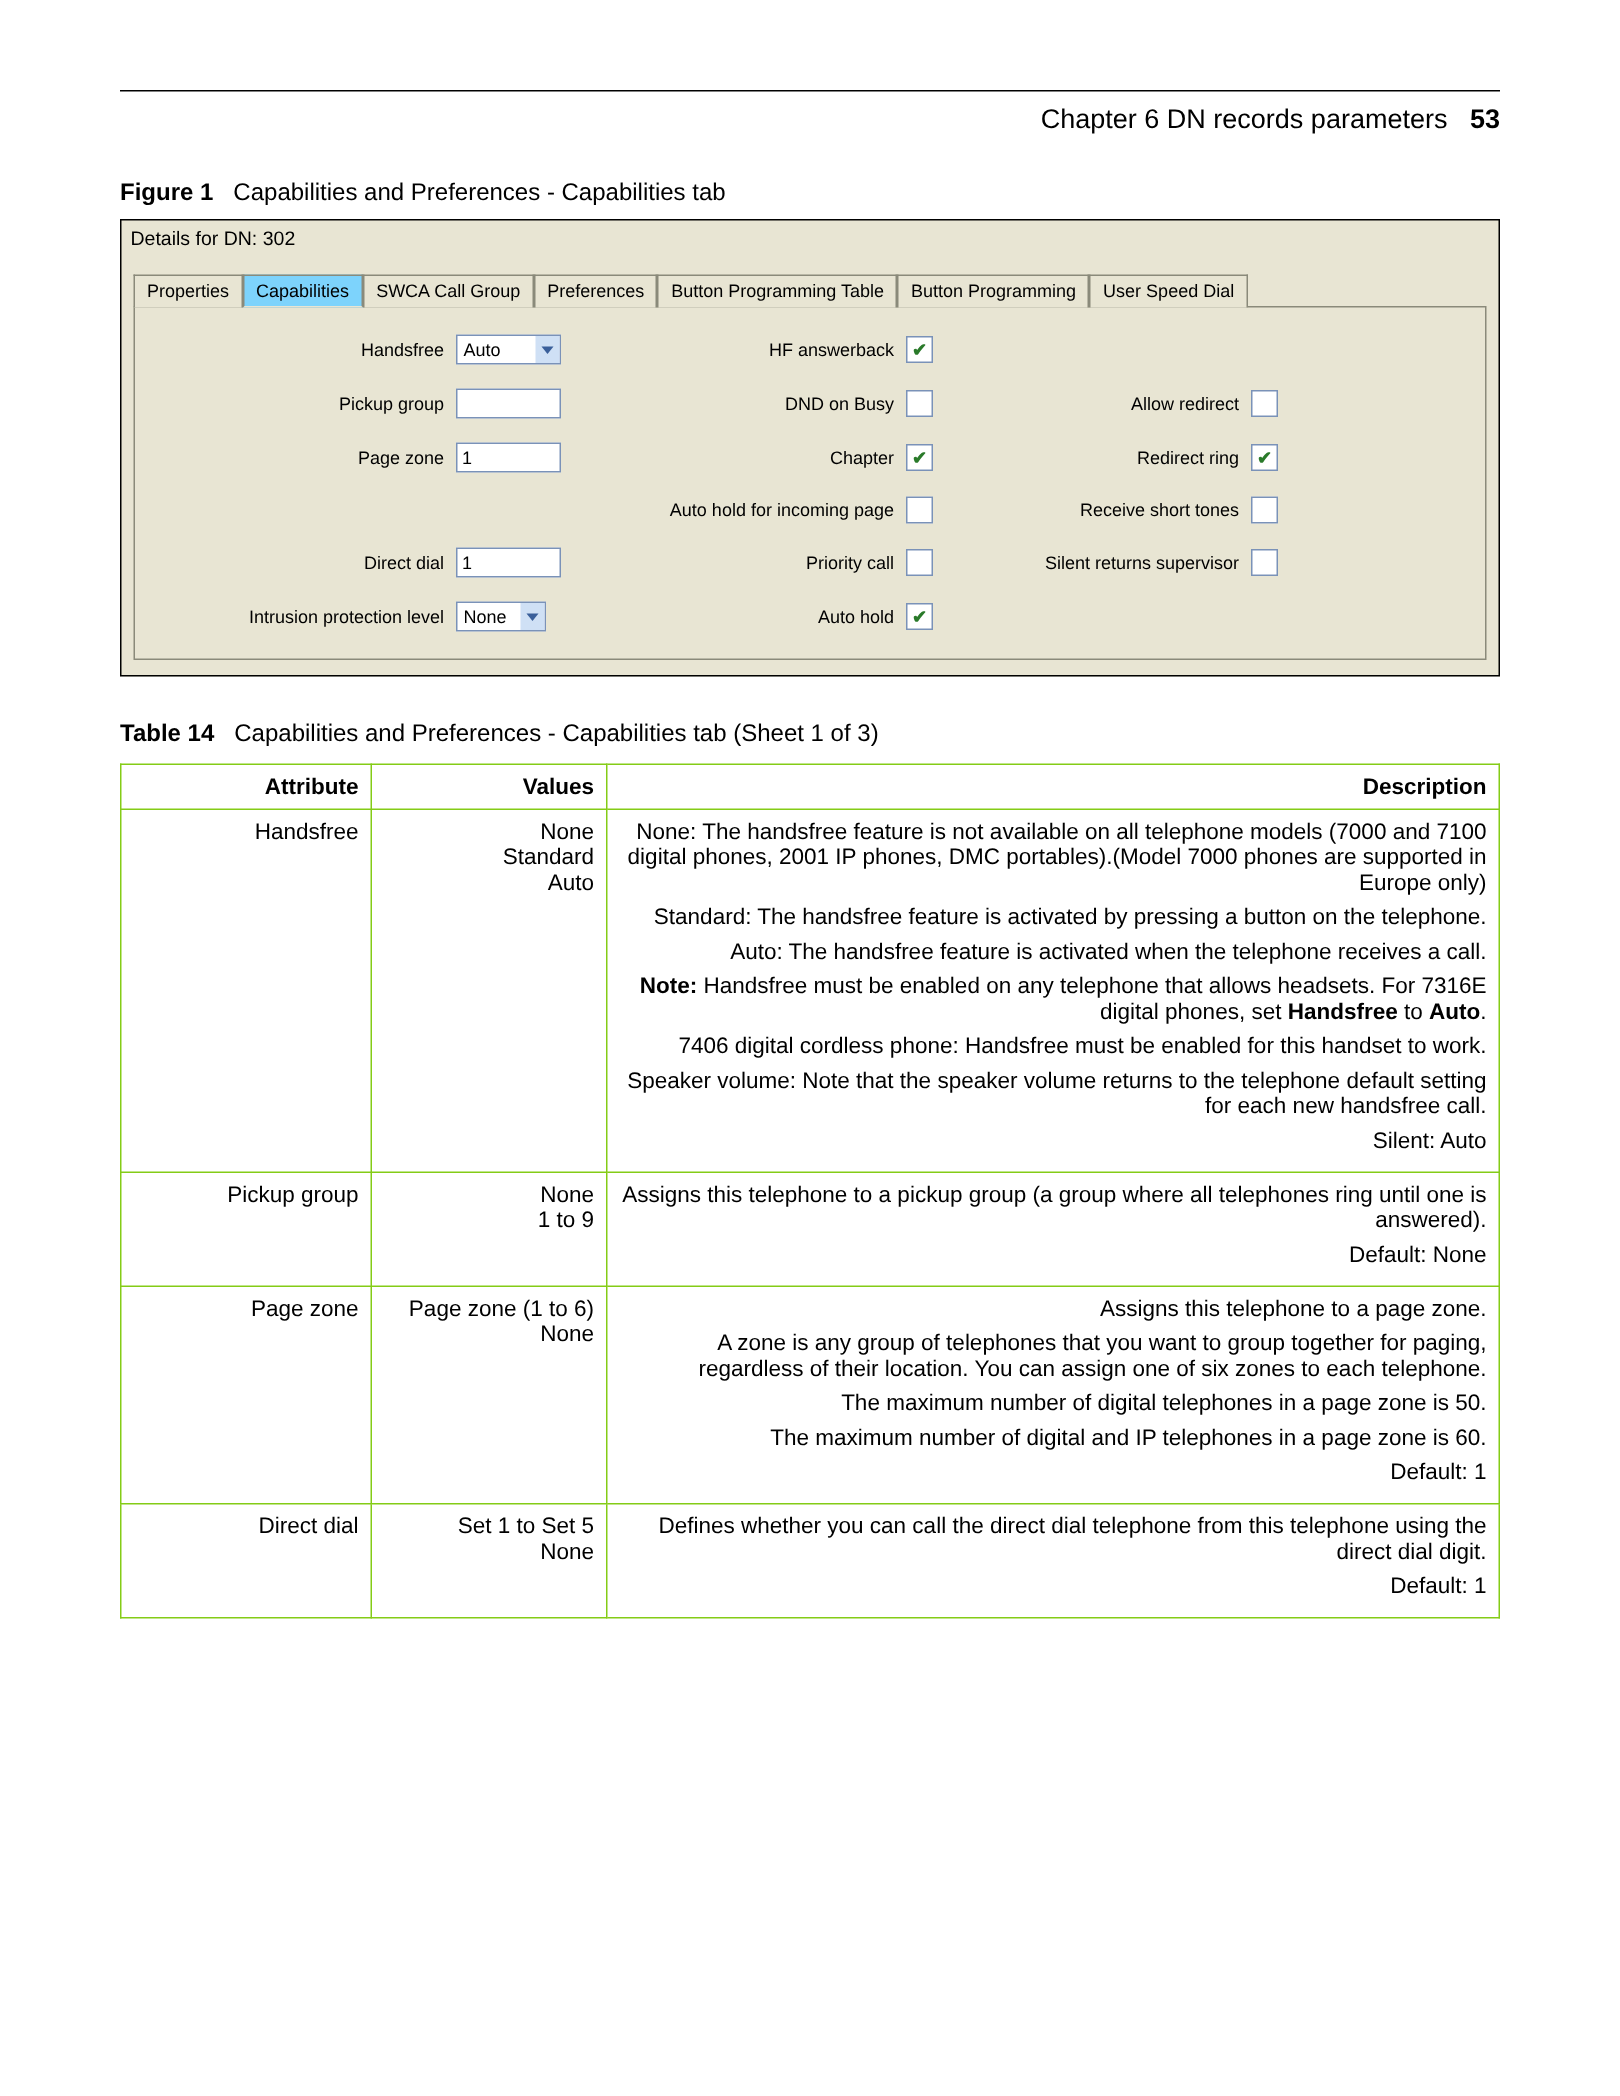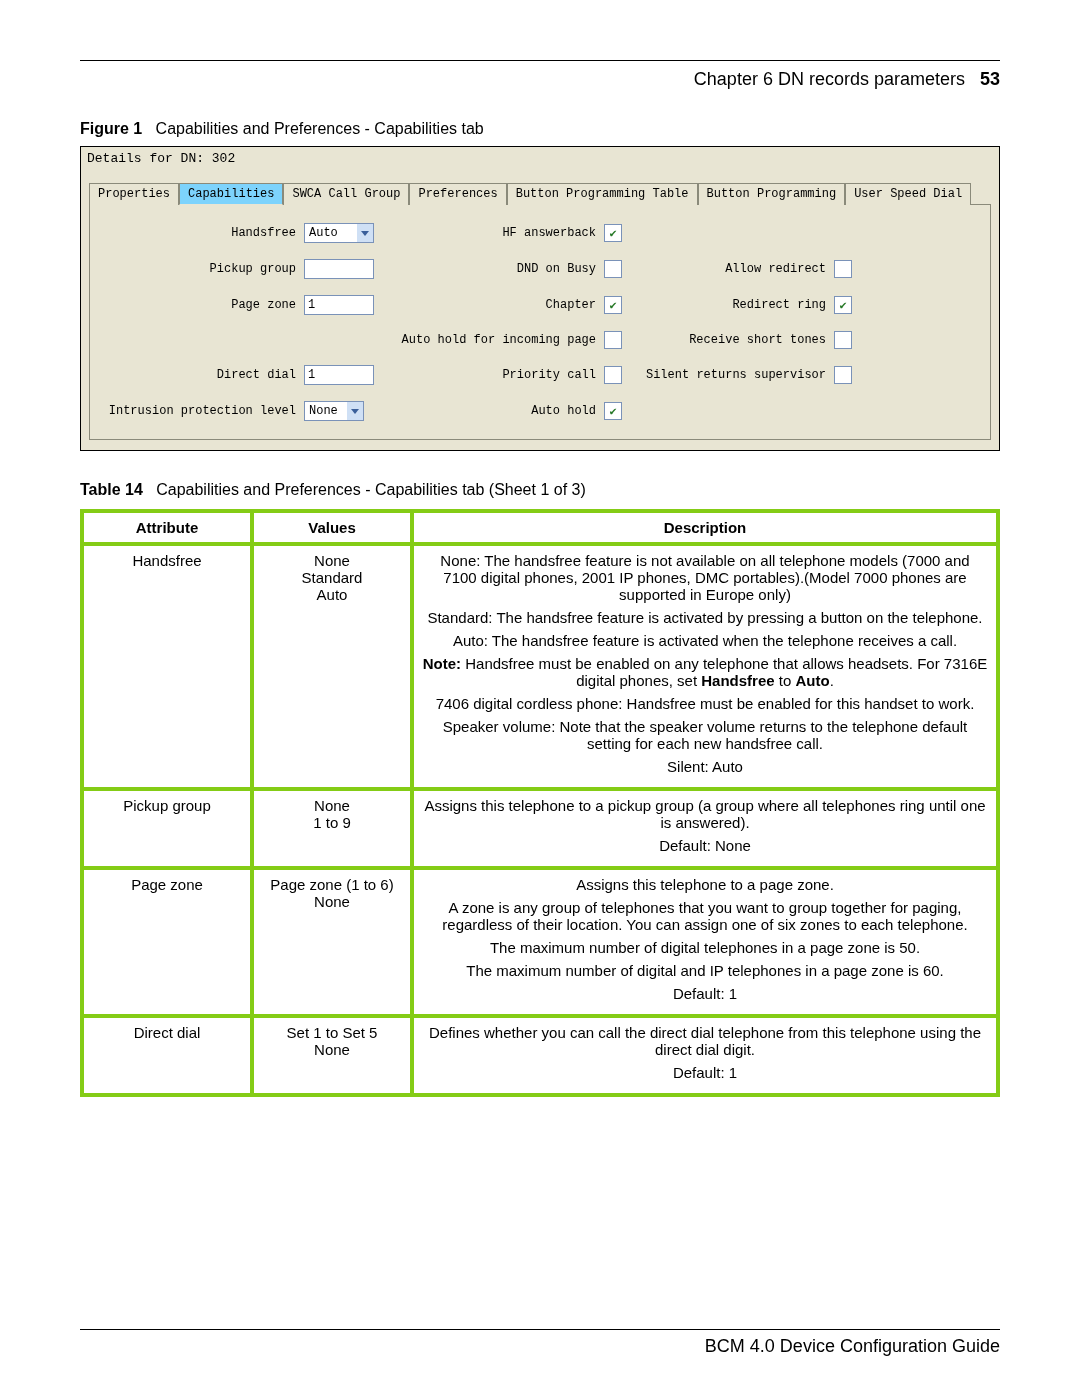--- a/index.html
+++ b/index.html
@@ -2,40 +2,40 @@
 <html><head>
 <meta charset="utf-8">
 <style>
   html,body{margin:0;padding:0;background:#fff;font-family:Arial,Helvetica,sans-serif;color:#000;}
   .page{width:1080px;margin:0 auto;padding:60px 80px 40px 80px;box-sizing:border-box;position:relative;min-height:1397px;}
   .top-rule{border-top:1px solid #000;margin-bottom:8px;}
   .chapter-line{text-align:right;font-size:18px;margin-bottom:30px;}
   .chapter-line .num{font-weight:bold;margin-left:10px;}
   .fig-caption{font-size:16px;margin:18px 0 8px 0;}
   .fig-caption .lbl{font-weight:bold;}
-  .panel{border:1px solid #000;background:#e8e5d3;font-family:Liberation Mono, monospace;font-size:13px;}
+  .panel{border:1px solid #000;background:#e8e5d3;font-family:Liberation Sans, sans-serif;font-size:13px;}
   .panel-title{padding:4px 6px;}
   .tabs{display:flex;padding:0 8px;margin-top:12px;text-align:center;}
   .tab{border:1px solid #8a8a7a;border-bottom:none;padding:3px 8px;background:#e8e5d3;font-size:12px;position:relative;top:1px;white-space:nowrap;}
   .tab.active{background:#7dd3fc;border-bottom:1px solid #e8e5d3;}
   .tab-body{border:1px solid #8a8a7a;margin:0 8px 10px 8px;padding:18px 14px;background:#e8e5d3;}
   .form-grid{display:grid;grid-template-columns:200px 90px 210px 40px 190px 40px;row-gap:16px;align-items:center;}
   .lblr{text-align:right;padding-right:8px;font-size:12px;}
   .inp{width:70px;height:20px;border:1px solid #7a92b8;background:#fff;font-size:12px;box-sizing:border-box;padding:1px 3px;display:flex;align-items:center;}
   .sel{width:70px;height:20px;border:1px solid #7a92b8;background:#fff;font-size:12px;display:flex;align-items:center;justify-content:space-between;box-sizing:border-box;}
   .sel-txt{padding:0 4px;}
   .sel-btn{width:16px;height:18px;background:#cfe0f5;display:flex;align-items:center;justify-content:center;}
   .arrow{width:0;height:0;border-left:4px solid transparent;border-right:4px solid transparent;border-top:5px solid #3a5f9a;}
   .chk{width:16px;height:16px;border:1px solid #7a92b8;background:#fff;display:flex;align-items:center;justify-content:center;font-size:12px;color:#2a7a2a;font-weight:bold;}
   .para{font-family:"Times New Roman",Times,serif;font-size:19px;margin:18px 0 10px 30px;}
   .para .link{color:#1530d8;}
   .tbl-caption{font-size:16px;margin:30px 0 10px 0;}
   .tbl-caption .lbl{font-weight:bold;}
   table.desc{border-collapse:collapse;width:100%;font-size:15px;}
-  table.desc th,table.desc td{border:4px solid #84cc16;padding:6px 8px;vertical-align:top;text-align:center;}
+  table.desc th,table.desc td{border:1px solid #84cc16;padding:6px 8px;vertical-align:top;text-align:right;}
   table.desc th{font-weight:bold;}
   .col-attr{width:150px;}
   .col-val{width:140px;}
   .p{margin:0 0 6px 0;}
   .footer{position:absolute;bottom:40px;left:80px;right:80px;}
   .footer-rule{border-top:1px solid #000;margin-bottom:6px;}
   .footer-text{text-align:right;font-size:18px;}
 </style>
 </head>
 <body>
@@ -191,17 +191,13 @@
             <div>None</div>
           </td>
           <td>
             <div class="p">Defines whether you can call the direct dial telephone from this telephone using the direct dial digit.</div>
             <div class="p">Default: 1</div>
           </td>
         </tr>
       </tbody>
   </table>
 
-  <div class="footer">
-    <div class="footer-rule"></div>
-    <div class="footer-text">BCM 4.0 Device Configuration Guide</div>
-  </div>
 </div>
 
 </body></html>

